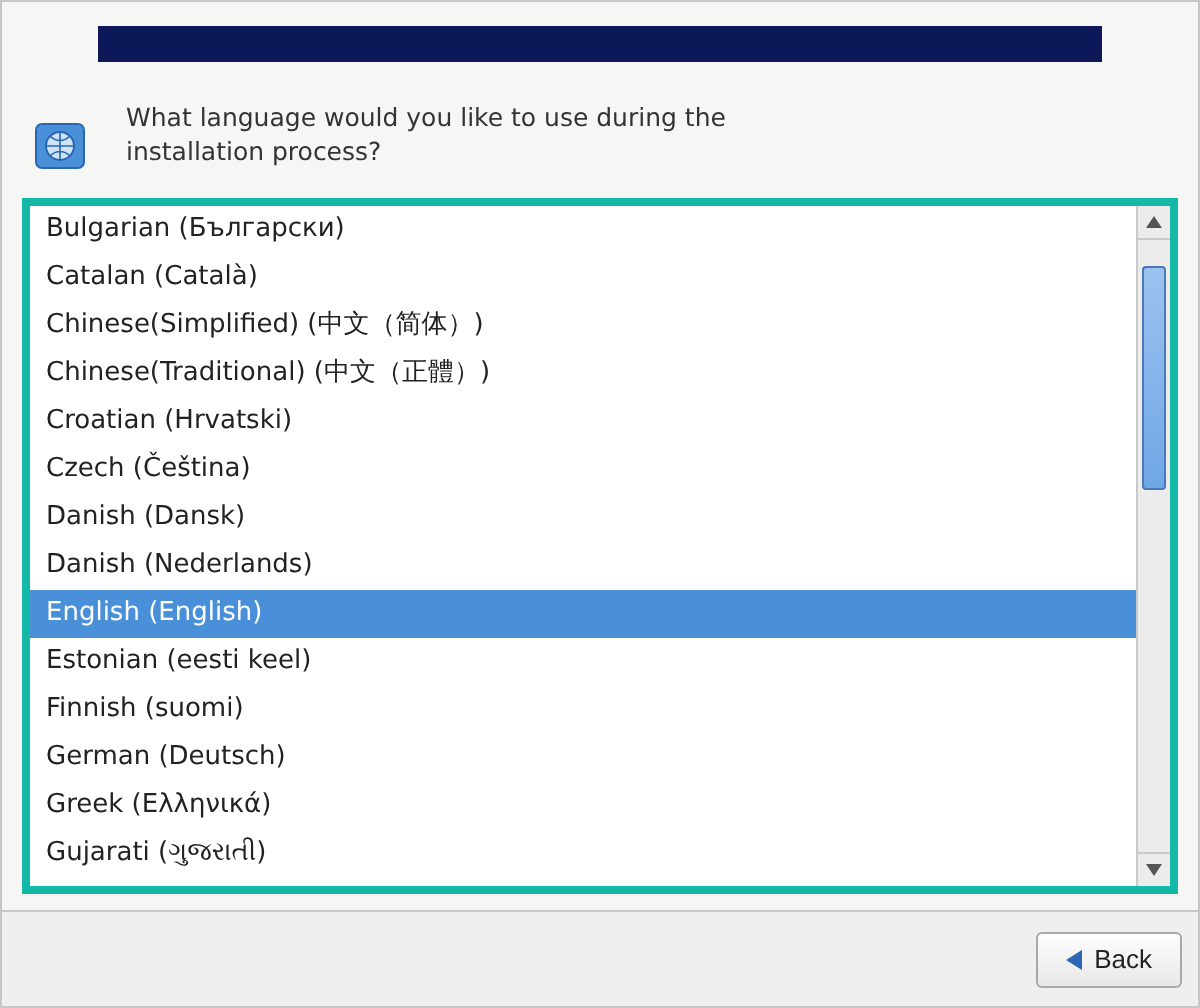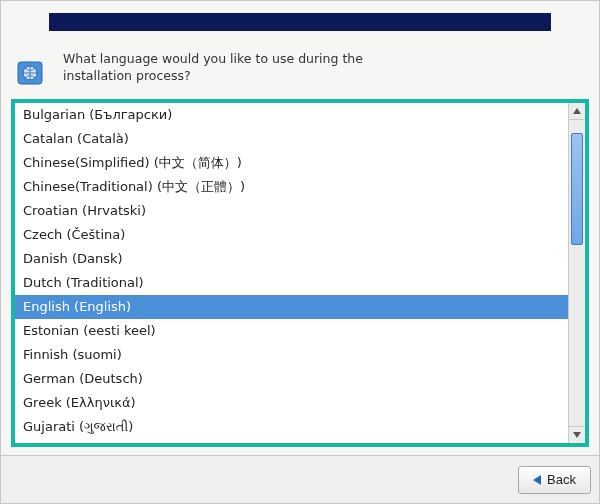--- a/index.html
+++ b/index.html
@@ -51,21 +51,21 @@
 
   <div class="list-wrap">
     <div class="list" id="lang-list">
         <div class="item">Bulgarian (Български)</div>
         <div class="item">Catalan (Català)</div>
         <div class="item">Chinese(Simplified) (中文（简体）)</div>
         <div class="item">Chinese(Traditional) (中文（正體）)</div>
         <div class="item">Croatian (Hrvatski)</div>
         <div class="item">Czech (Čeština)</div>
         <div class="item">Danish (Dansk)</div>
-        <div class="item">Dutch (Traditional)</div>
+        <div class="item">Danish (Nederlands)</div>
         <div class="item selected">English (English)</div>
         <div class="item">Estonian (eesti keel)</div>
         <div class="item">Finnish (suomi)</div>
         <div class="item">German (Deutsch)</div>
         <div class="item">Greek (Ελληνικά)</div>
         <div class="item">Gujarati (ગુજરાતી)</div>
       </div>
     <div class="scrollbar">
       <div class="scroll-btn up">
           <div class="tri up"></div>

